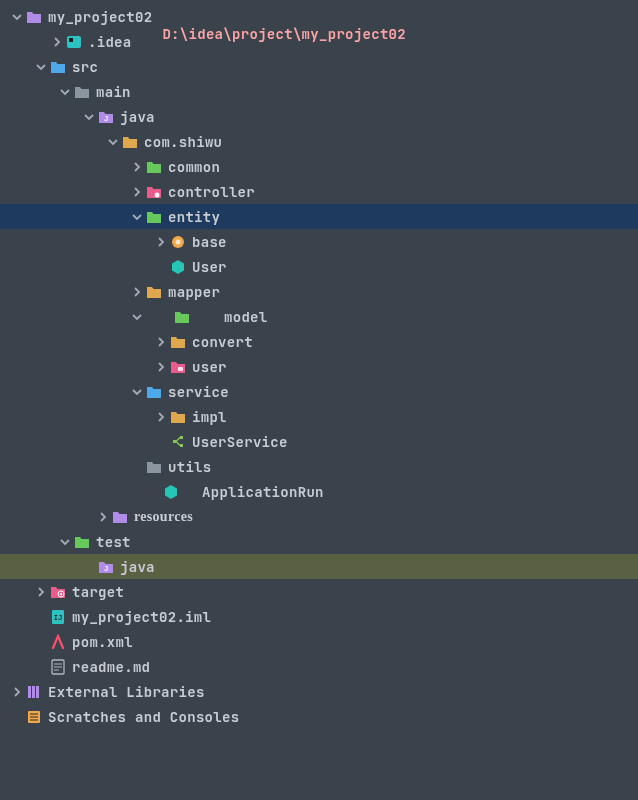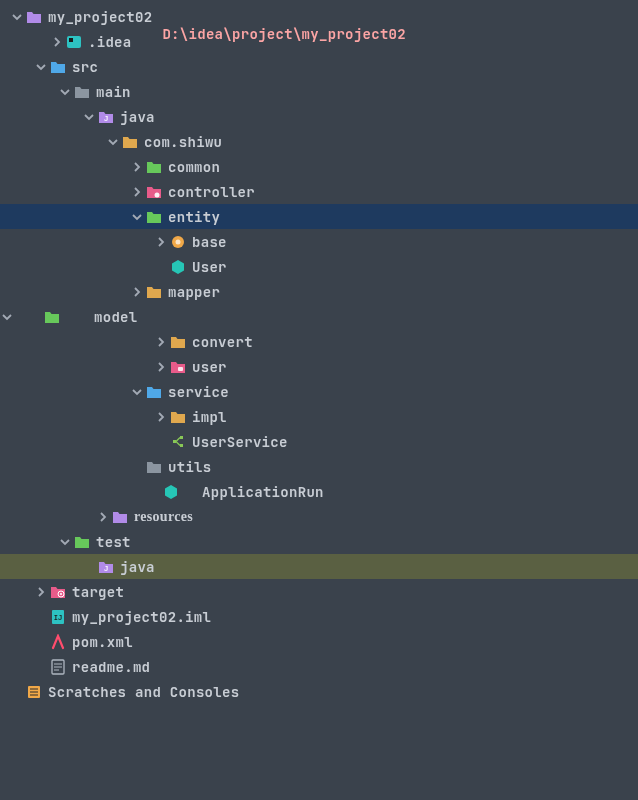--- a/index.html
+++ b/index.html
@@ -196,21 +196,21 @@
           <path d="M4 2 L8 6 L4 10" fill="none" stroke="#a3aab5" stroke-width="1.8"></path>
         </svg>
       </span>
       <span class="icon">
         <svg width="16" height="16">
           <path d="M1 3 L6 3 L7.5 5 L15 5 L15 14 L1 14 Z" fill="#e0a84e"></path>
         </svg>
       </span>
       <span class="label">mapper</span>
     </div>
-    <div class="row" style=" gap: 28px;">
+    <div class="row" style="padding-left: 130px; gap: 28px;">
       <span class="chev">
         <svg width="12" height="12">
           <path d="M2 4 L6 8 L10 4" fill="none" stroke="#a3aab5" stroke-width="1.8"></path>
         </svg>
       </span>
       <span class="icon">
         <svg width="16" height="16">
           <path d="M1 3 L6 3 L7.5 5 L15 5 L15 14 L1 14 Z" fill="#67c85b"></path>
         </svg>
       </span>
@@ -373,20 +373,35 @@
       <span class="chev"></span>
       <span class="icon">
         <svg width="16" height="16">
           <rect x="2" y="1" width="12" height="14" rx="1" fill="none" stroke="#aeb6c0" stroke-width="1.3"></rect>
           <path d="M4 5 L12 5 M4 8 L12 8 M4 11 L9 11" stroke="#aeb6c0" stroke-width="1.2"></path>
         </svg>
       </span>
       <span class="label">readme.md</span>
     </div>
     <div class="row" style="padding-left: 10px;">
+      <span class="chev">
+        <svg width="12" height="12">
+          <path d="M4 2 L8 6 L4 10" fill="none" stroke="#a3aab5" stroke-width="1.8"></path>
+        </svg>
+      </span>
+      <span class="icon">
+        <svg width="16" height="16">
+          <rect x="2" y="2" width="3" height="12" fill="#b18be8"></rect>
+          <rect x="6" y="2" width="3" height="12" fill="#b18be8"></rect>
+          <rect x="10" y="2" width="3" height="12" fill="#b18be8"></rect>
+        </svg>
+      </span>
+      <span class="label">External Libraries</span>
+    </div>
+    <div class="row" style="padding-left: 10px;">
       <span class="chev"></span>
       <span class="icon">
         <svg width="16" height="16">
           <rect x="2" y="2" width="12" height="12" rx="1" fill="#f0a848"></rect>
           <path d="M4 5 L12 5 M4 8 L12 8 M4 11 L12 11" stroke="#2a2a2a" stroke-width="1"></path>
         </svg>
       </span>
       <span class="label">Scratches and Consoles</span>
     </div>
   </div>

